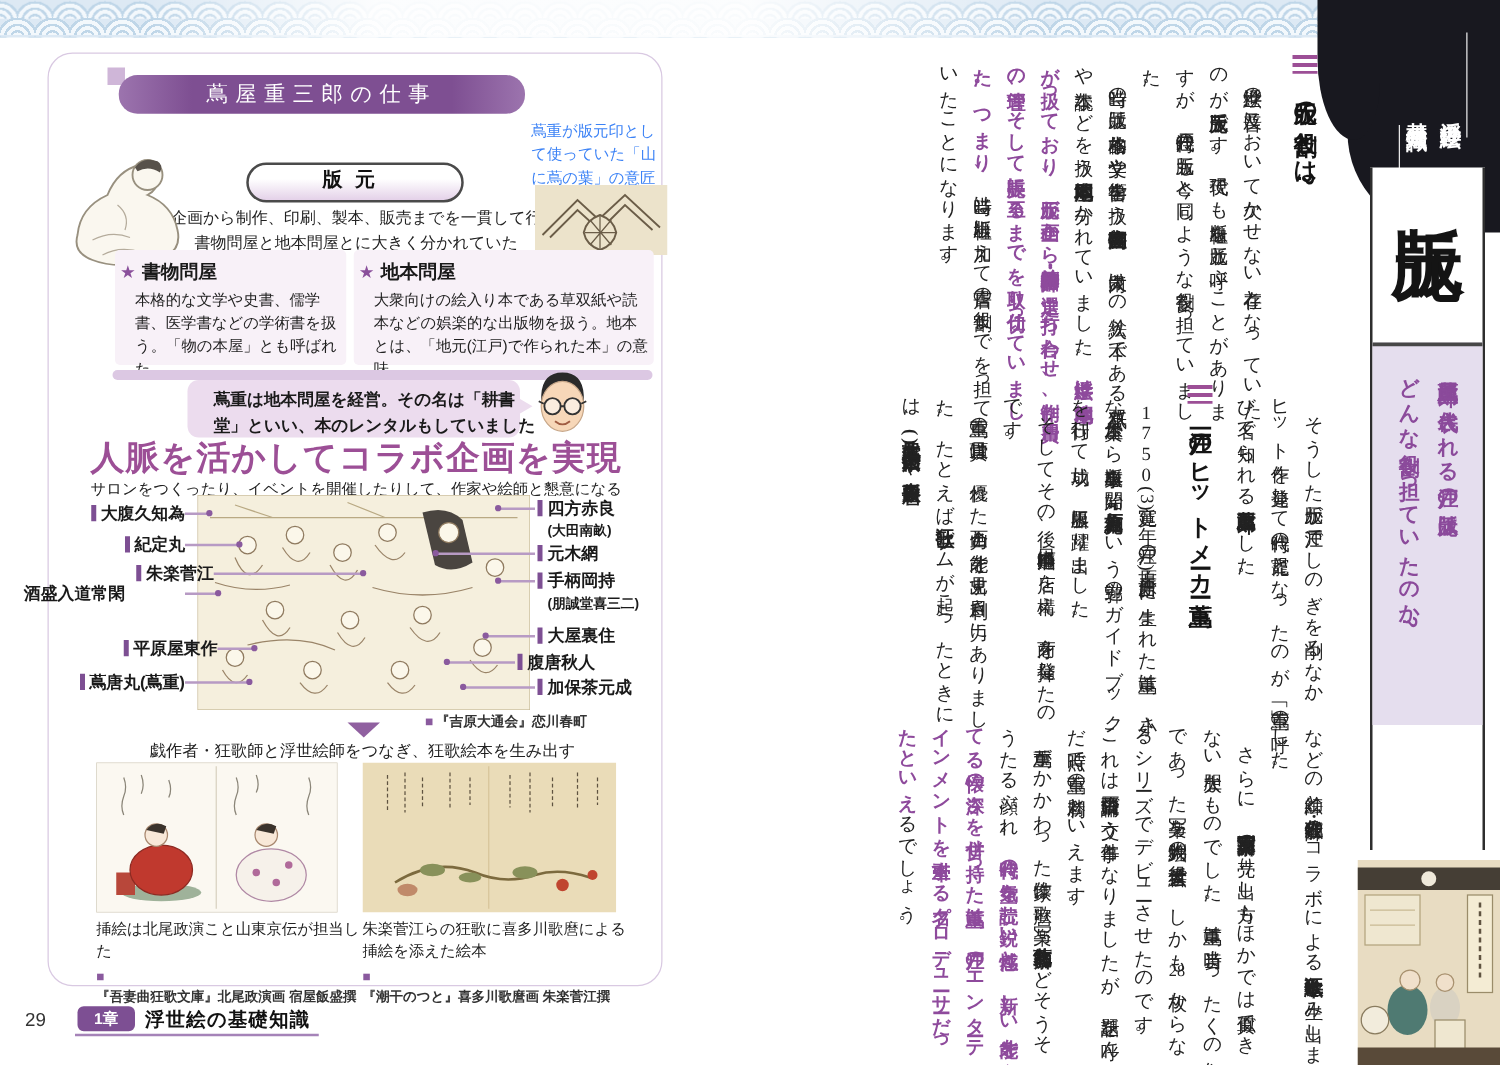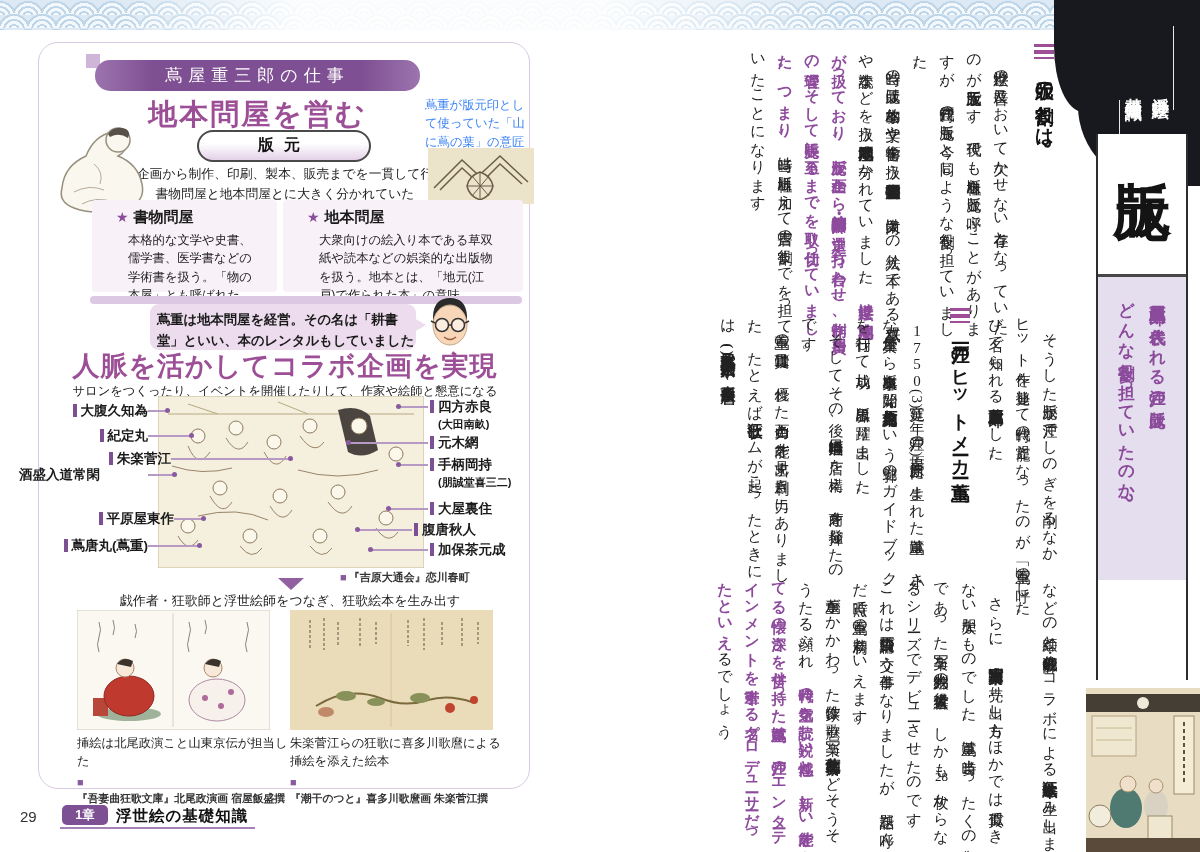--- a/index.html
+++ b/index.html
@@ -45,27 +45,27 @@
   .deco-sq{position:absolute;left:86px;top:54px;width:14px;height:14px;background:#cfb6d8;}
   .info-titlebar{position:absolute;left:95px;top:60px;width:325px;height:31px;border-radius:15px;background:linear-gradient(90deg,#9c74ae,#7e4f92 18%,#7e4f92 82%,#9c74ae);color:#fff;font-size:17px;font-weight:normal;letter-spacing:6px;text-align:center;line-height:31px;}
   .info-subtitle{position:absolute;left:95px;top:95px;width:325px;text-align:center;font-size:29px;font-weight:bold;color:#9c4f96;letter-spacing:2px;}
   .badge{position:absolute;left:197px;top:130px;width:170px;height:28px;border:2px solid #4a4a4a;border-radius:16px;background:linear-gradient(#ffffff 40%,#c9a4d2 160%);text-align:center;font-size:16px;font-weight:bold;letter-spacing:10px;line-height:26px;color:#111;}
   .badge-desc{position:absolute;left:110px;top:164px;width:350px;text-align:center;font-size:12.8px;line-height:1.55;color:#222;}
   .badge-desc span{display:block;}
   .seal-note{position:absolute;left:425px;top:96px;width:106px;font-size:12.3px;line-height:1.5;color:#3b82f6;}
   .seal-img{position:absolute;left:428px;top:148px;}
   .figure-img{position:absolute;left:34px;top:92px;}
 
-  .tonya-box{position:absolute;top:200px;background:#f8f1f8;border-radius:4px;padding:8px 24px;box-sizing:border-box;}
+  .tonya-box{position:absolute;top:200px;background:#f8f1f8;border-radius:4px;padding:8px 4px;box-sizing:border-box;}
   .tonya-box .hd{font-size:15px;font-weight:bold;color:#1a1a1a;}
   .tonya-box .hd .star{color:#8a4f9b;font-size:14px;margin-right:5px;}
   .tonya-box .bd{font-size:12.3px;line-height:1.5;color:#222;margin:4px 0 0 12px;}
   .divider{position:absolute;left:90px;top:296px;width:432px;height:8px;background:#dcc8e3;border-radius:4px;}
 
-  .bubble{position:absolute;left:150px;top:304px;width:266px;height:46px;background:#ecdcee;border-radius:9px;padding:5px 7px;box-sizing:border-box;font-size:13.3px;font-weight:bold;line-height:1.6;color:#1a1a1a;}
+  .bubble{position:absolute;left:150px;top:304px;width:266px;height:46px;background:#ecdcee;border-radius:9px;padding:5px 21px;box-sizing:border-box;font-size:13.3px;font-weight:bold;line-height:1.6;color:#1a1a1a;}
   .bubble span{display:block;white-space:nowrap;}
   .bubble-tail{position:absolute;left:414px;top:318px;width:0;height:0;border-top:7px solid transparent;border-bottom:7px solid transparent;border-left:12px solid #ecdcee;}
   .face-img{position:absolute;left:424px;top:294px;}
 
   .collab-h{position:absolute;left:60px;top:348px;width:450px;text-align:center;font-size:27px;font-weight:bold;color:#9c4f96;letter-spacing:1px;}
   .collab-sub{position:absolute;left:60px;top:383px;width:450px;text-align:center;font-size:12.3px;color:#222;}
 
   .big-pic{position:absolute;left:158px;top:396px;}
 
   .plabel{position:absolute;display:flex;align-items:flex-start;font-size:13.5px;font-weight:bold;color:#1a1a1a;white-space:nowrap;}
@@ -154,21 +154,20 @@
     <circle cx="70" cy="98" r="7" fill="#f0e0cb" stroke="#a8916f"></circle>
     <circle cx="14" cy="128" r="11" fill="#f2ecdc" stroke="#8a7c5f"></circle>
     <rect x="62" y="128" width="24" height="26" fill="#efe7d0" stroke="#9a8c6a"></rect>
     <rect x="0" y="150" width="114" height="14" fill="#594a39"></rect>
   </svg>
 
   <div class="panel"></div>
 
   <div class="deco-sq"></div>
   <div class="info-titlebar">蔦屋重三郎の仕事</div>
-  <div class="info-subtitle">地本問屋を営む</div>
   <div class="badge">版元</div>
   <div class="badge-desc">
     <span>本の企画から制作、印刷、製本、販売までを一貫して行う。</span>
     <span>書物問屋と地本問屋とに大きく分かれていた</span>
   </div>
 
   <svg class="figure-img" width="152" height="140" viewBox="0 0 152 140">
     <path d="M28 96 Q30 74 52 64 Q60 44 78 40 Q92 38 92 52 Q92 60 84 64 Q104 72 108 92 Q112 110 92 116 Q60 124 40 116 Q24 110 28 96 Z" fill="#faf7ef" stroke="#98907f" stroke-width="1.5"></path>
     <circle cx="84" cy="48" r="12" fill="#faf7ef" stroke="#98907f" stroke-width="1.5"></circle>
     <path d="M74 42 Q80 33 92 37 Q97 40 94 46 Q85 40 76 45 Z" fill="#57514a"></path>

